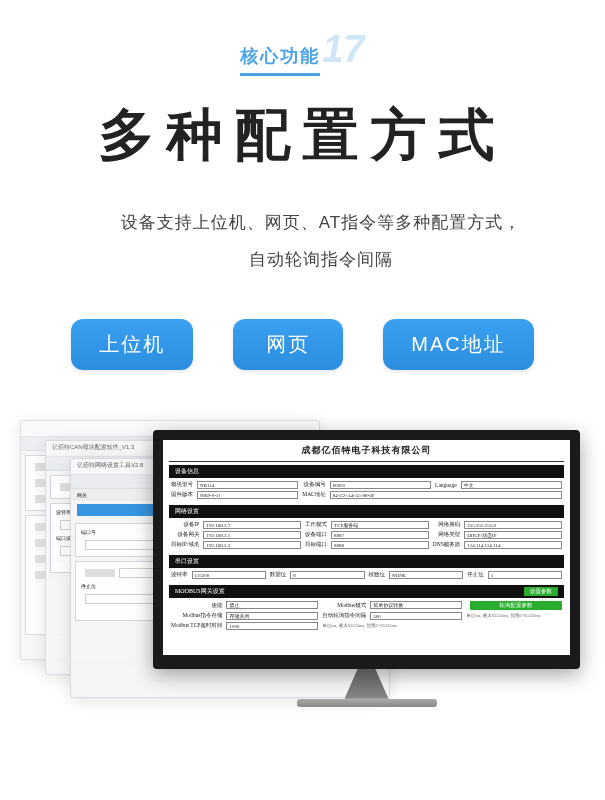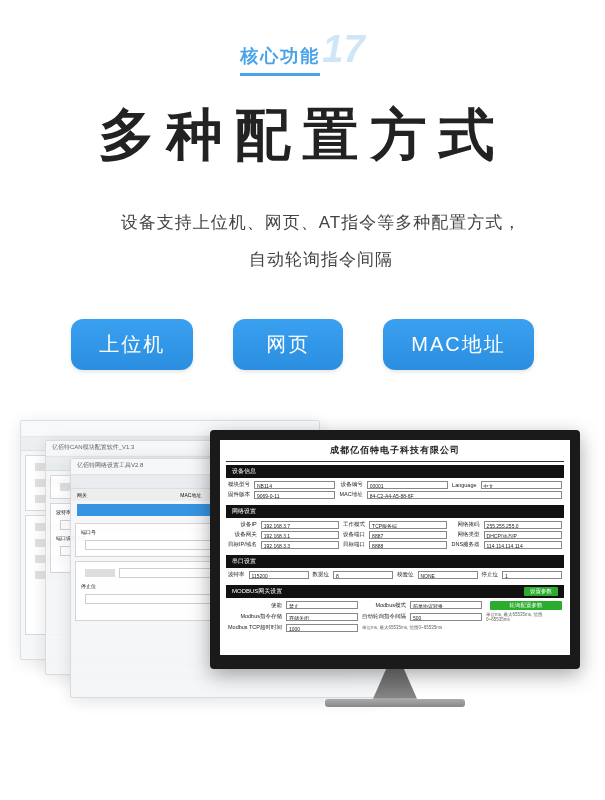--- a/index.html
+++ b/index.html
@@ -101,21 +101,22 @@
   .bg-window .label { background:#ddd; height:8px; width:30px; }
   .bg-window .panel { background:#fff; border:1px solid #d0d3d8; margin:4px; padding:3px; }
   .bg-win1 { left: 20px; top: 0; width: 300px; height: 240px; opacity:0.85; }
   .bg-win2 { left: 45px; top: 20px; width: 310px; height: 235px; opacity:0.9; }
   .bg-win3 { left: 70px; top: 38px; width: 320px; height: 240px; opacity:0.95; }
 
   .monitor {
     position: absolute;
     right: 25px;
     top: 10px;
-    width: 370px;
+    width: 427px;
+    font-family: Liberation Serif, serif;
   }
   .monitor-frame {
     background: #1a1a1a;
     border-radius: 4px;
     padding: 10px 10px 14px 10px;
     box-shadow: 0 6px 20px rgba(0,0,0,0.35);
   }
   .monitor-screen {
     background: #fff;
     height: 215px;

